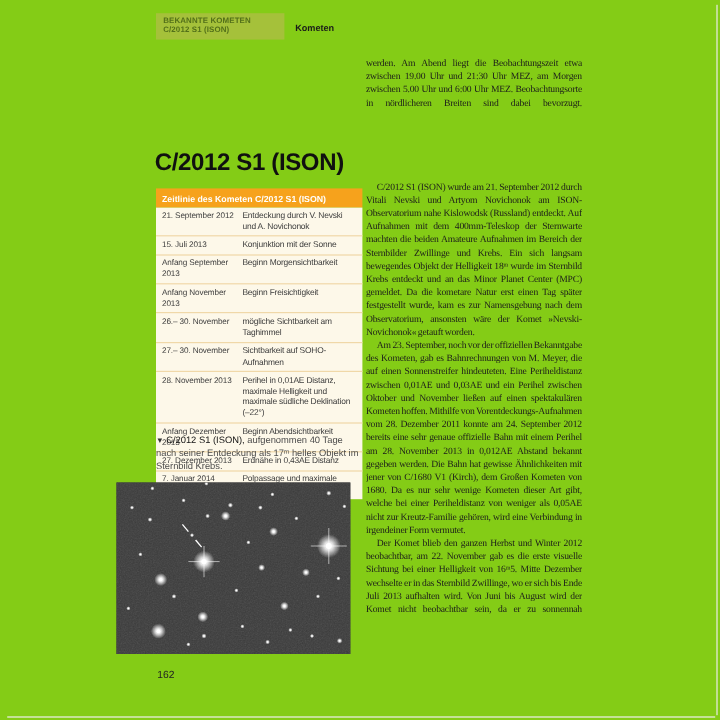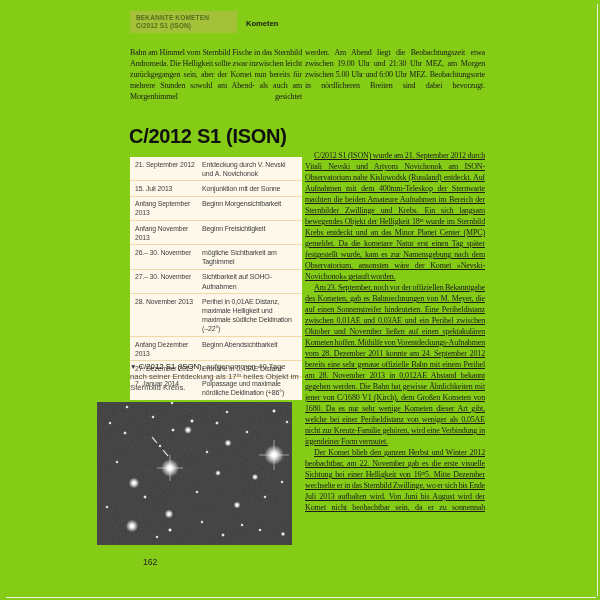--- a/index.html
+++ b/index.html
@@ -38,42 +38,42 @@
     font-size:6.8px;line-height:9.2px;color:var(--table-ink);letter-spacing:-.1px;}
   .tevent{flex:1;padding:1px 4px 1px 0;font-size:7px;line-height:9.2px;color:var(--table-ink);letter-spacing:-.15px;}
 
   .caption{position:absolute;left:130px;top:362px;width:172px;font-size:7.8px;line-height:10.4px;color:var(--cap);}
   .cap-marker{color:#333;font-size:6.5px;margin-right:2px;}
   .cap-bold{font-weight:400;color:#111;}
 
   .photo{position:absolute;left:97px;top:402px;width:195px;height:143px;background:var(--photo-bg);}
   .photo svg{display:block;width:100%;height:100%;}
 
-  .page-number{position:absolute;left:131px;top:557px;font-size:8.6px;color:#222;margin-left:12px;}
+  .page-number{position:absolute;left:131px;top:557px;font-size:8.6px;color:#222;}
 
   .right-intro{position:absolute;left:305px;top:47px;width:180px;}
   .right-main{position:absolute;left:305px;top:150px;width:180px;height:416px;overflow:hidden;}
-  .right-main p{margin:0;text-decoration:underline;}
+  .right-main p{margin:0;}
 </style>
 </head>
 <body>
 
 <div class="page">
 
   <div class="kicker">
     <div>BEKANNTE KOMETEN</div>
     <div>C/2012 S1 (ISON)</div>
   </div>
   <div class="section-label">Kometen</div>
 
-  <p class="body-text left-intro justify-last">Bahn am Himmel vom Sternbild Fische in das Sternbild Andromeda. Die Helligkeit sollte zwar inzwischen leicht zurückgegangen sein, aber der Komet nun bereits für mehrere Stunden sowohl am Abend- als auch am Morgenhimmel gesichtet</p>
 
   <h1 class="page-title">C/2012 S1 (ISON)</h1>
 
   <div class="timeline">
+    <div class="timeline-header">Zeitlinie des Kometen C/2012 S1 (ISON)</div>
     <div class="timeline-body" id="timeline-body">
         <div class="trow">
           <div class="tdate">21. September 2012</div>
           <div class="tevent">Entdeckung durch V. Nevski und A. Novichonok</div>
         </div>
         <div class="trow">
           <div class="tdate">15. Juli 2013</div>
           <div class="tevent">Konjunktion mit der Sonne</div>
         </div>
         <div class="trow">

